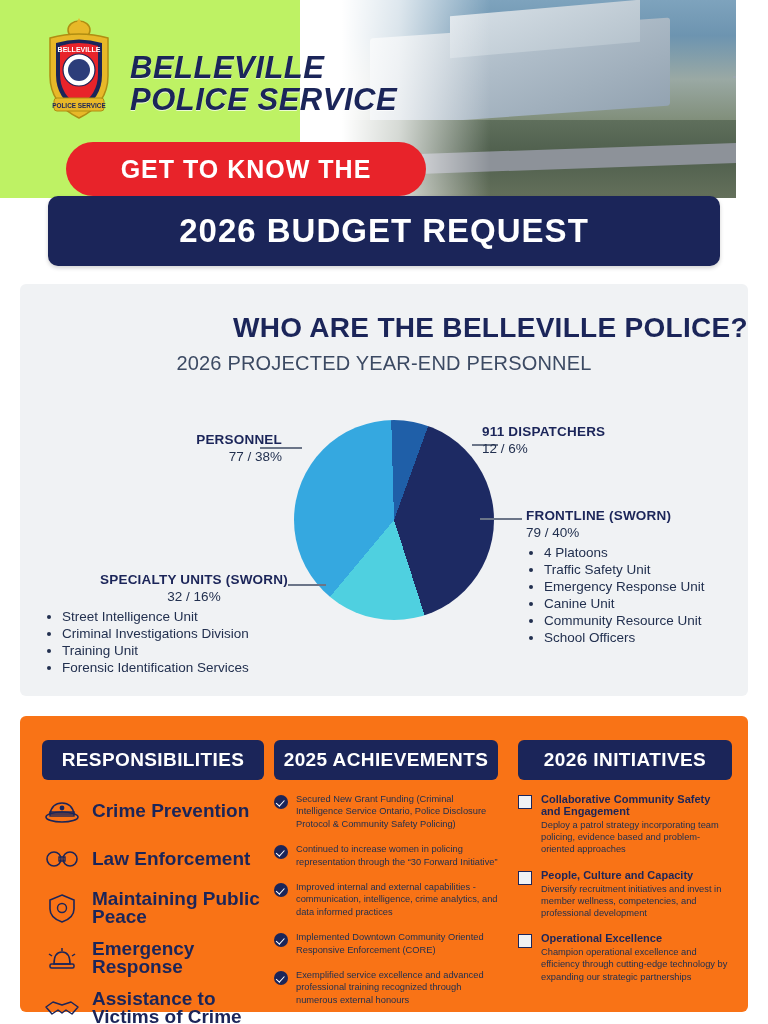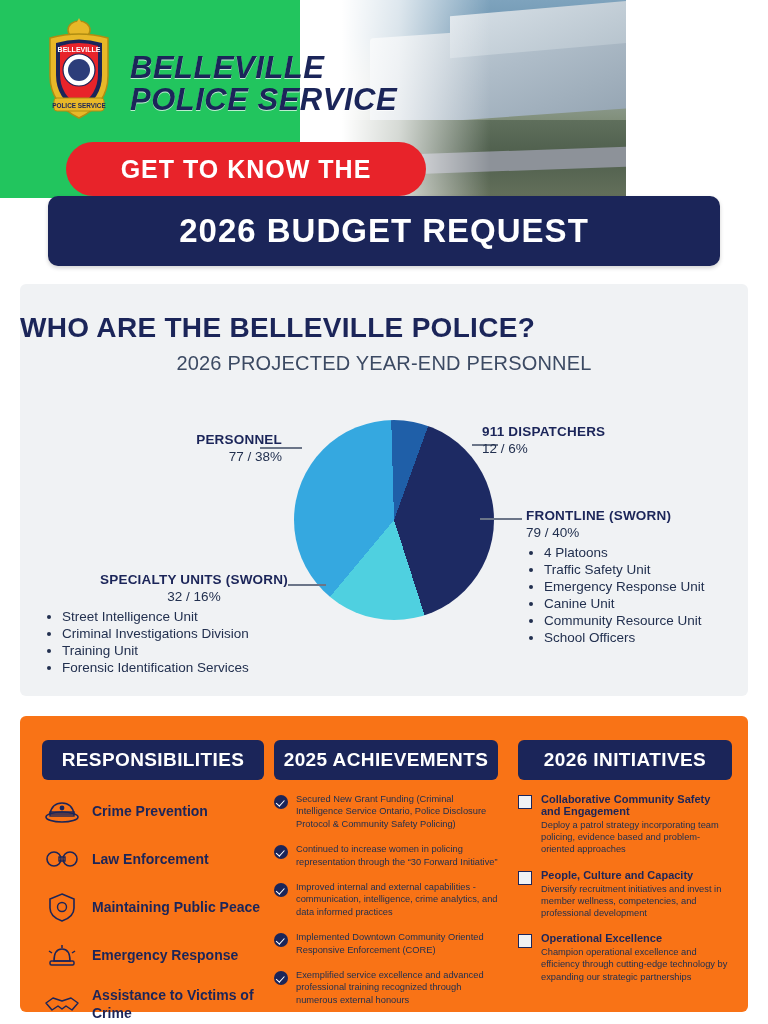--- a/index.html
+++ b/index.html
@@ -12,23 +12,23 @@
   }
   .page {
     position: relative;
     width: 768px; height: 1024px;
     background: #ffffff;
   }
 
   
   .header {
     position: relative;
-    width: 626px; height: 198px;
+    width: 736px; height: 198px;
     overflow: hidden;
-    background: #22c55e;
+    background: #bef264;
   }
   .header-photo {
     position: absolute;
     left: 300px; top: 0;
     width: 468px; height: 198px;
     background:
       linear-gradient(to bottom, #7ea3bd 0%, #6d94b0 18%, #9aa9a4 40%, #7f8d78 62%, #6a7a63 100%);
     overflow: hidden;
   }
   .photo-roof {
@@ -121,21 +121,21 @@
   }
 
   
   .panel {
     position: absolute; left: 20px; top: 284px;
     width: 728px; height: 412px;
     background: #f0f2f4;
     border-radius: 6px;
   }
   .panel-title {
-    text-align: left;
+    text-align: right;
     margin-top: 28px;
     font-size: 28px;
     font-weight: bold;
     color: #1b2559;
     letter-spacing: 0.3px;
   }
   .panel-sub {
     text-align: center;
     margin-top: 8px;
     font-size: 20px;
@@ -190,21 +190,21 @@
   .col3 { left: 498px; width: 214px; }
   .col3 .col-head { font-size: 19px; }
 
   .resp-item {
     display: flex; align-items: center;
     margin-top: 14px;
     gap: 10px;
   }
   .resp-icon { width: 40px; min-width: 40px; height: 34px; display:flex; align-items:center; justify-content:center; }
   .resp-text {
-    font-size: 14px; font-weight: bold; color: #1b2559; line-height: 18px;
+    font-size: 19px; font-weight: bold; color: #1b2559; line-height: 18px;
   }
 
   .ach-item { display: flex; margin-top: 13px; gap: 8px; }
   .check {
     width: 14px; height: 14px; min-width: 14px; border-radius: 50%;
     background: #1b2559; margin-top: 2px;
     position: relative;
   }
   .check:after {
     content: ""; position: absolute; left: 4px; top: 3px;

